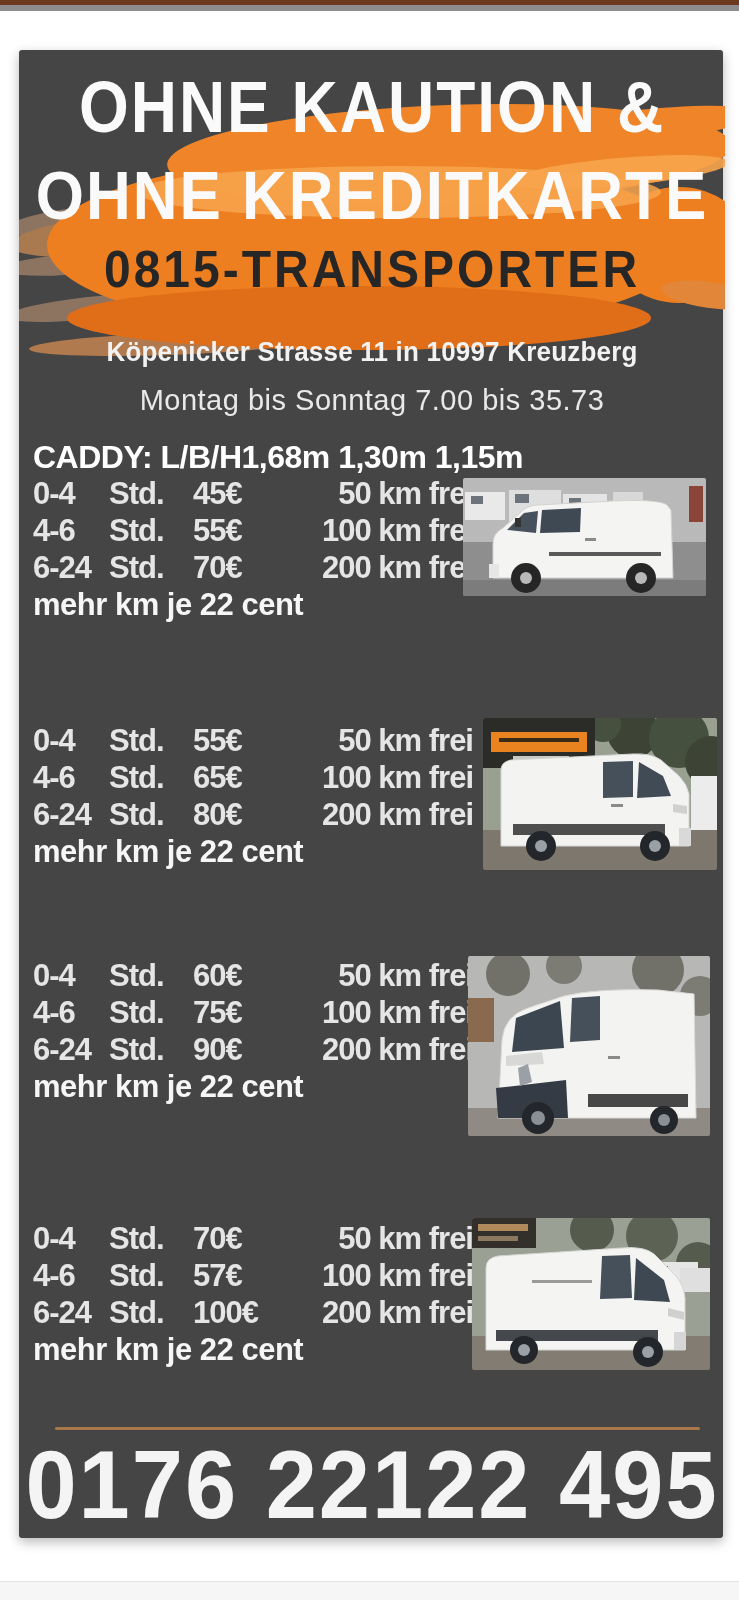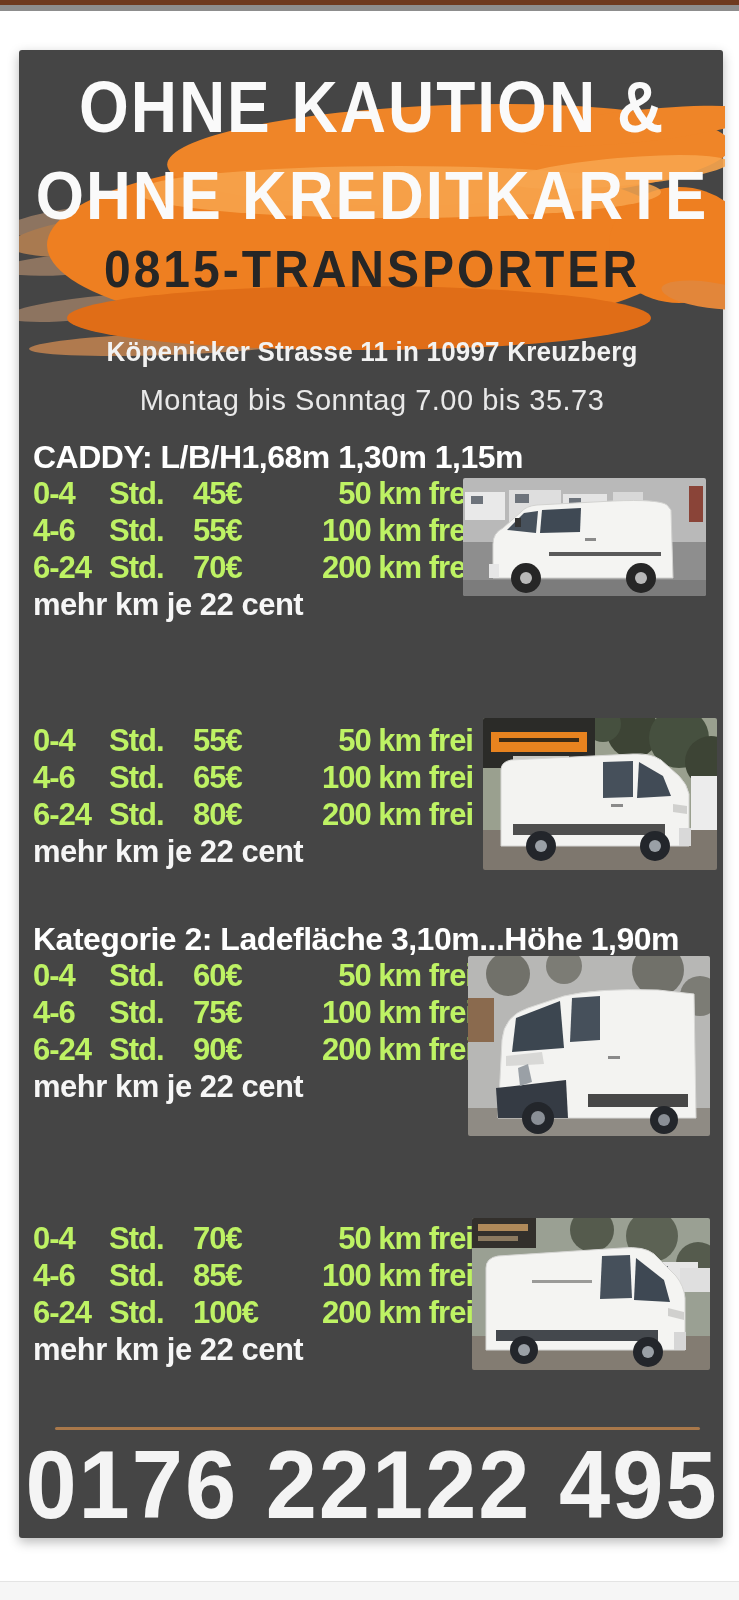--- a/index.html
+++ b/index.html
@@ -43,21 +43,21 @@
   }
 
   .section { position:absolute; left:0; width:706px; }
   .sec-title {
     position:absolute; left:14px; top:0; width:692px;
     color:#ffffff; font-weight:700; font-size:32px; letter-spacing:-0.5px;
     white-space:nowrap;
   }
   .sec-rows { position:absolute; left:14px; width:445px; }
   .p-row { display:flex; height:37px; align-items:center;
-           color:#bef264; font-weight:700; font-size:31px; letter-spacing:-1px; }
+           color:#e5e5e5; font-weight:700; font-size:31px; letter-spacing:-1px; }
   .c-dur   { width:76px; }
   .c-unit  { width:84px; }
   .c-price { width:104px; }
   .c-km    { width:176px; text-align:right; white-space:nowrap; }
   .note-row { height:37px; display:flex; align-items:center;
               color:#f6f6f6; font-weight:700; font-size:31px; letter-spacing:-0.5px; }
 
   .photo { position:absolute; border-radius:2px; overflow:hidden; }
   .photo svg { display:block; }
 
@@ -198,21 +198,20 @@
           <rect x="128" y="86" width="12" height="3" fill="#8a8a8a"></rect>
           <circle cx="58" cy="128" r="15" fill="#23262b"></circle>
             <circle cx="58" cy="128" r="6" fill="#9aa0a6"></circle>
           <circle cx="172" cy="128" r="15" fill="#23262b"></circle>
             <circle cx="172" cy="128" r="6" fill="#9aa0a6"></circle>
         </svg>
       </div>
     </div>
 
     <div class="section" style="top:871px; height:260px;">
-      <div class="sec-title">Kategorie 2: Ladefläche 3,10m...Höhe 1,90m</div>
       <div class="sec-rows" style="top:36px;">
         <div class="p-row">
           <span class="c-dur">0-4</span>
           <span class="c-unit">Std.</span>
           <span class="c-price">60€</span>
           <span class="c-km">50 km frei</span>
         </div>
         <div class="p-row">
           <span class="c-dur">4-6</span>
           <span class="c-unit">Std.</span>
@@ -256,21 +255,21 @@
       <div class="sec-rows" style="top:36px;">
         <div class="p-row">
           <span class="c-dur">0-4</span>
           <span class="c-unit">Std.</span>
           <span class="c-price">70€</span>
           <span class="c-km">50 km frei</span>
         </div>
         <div class="p-row">
           <span class="c-dur">4-6</span>
           <span class="c-unit">Std.</span>
-          <span class="c-price">85€</span>
+          <span class="c-price">57€</span>
           <span class="c-km">100 km frei</span>
         </div>
         <div class="p-row">
           <span class="c-dur">6-24</span>
           <span class="c-unit">Std.</span>
           <span class="c-price">100€</span>
           <span class="c-km">200 km frei</span>
         </div>
         <div class="note-row">mehr km je 22 cent</div>
       </div>

